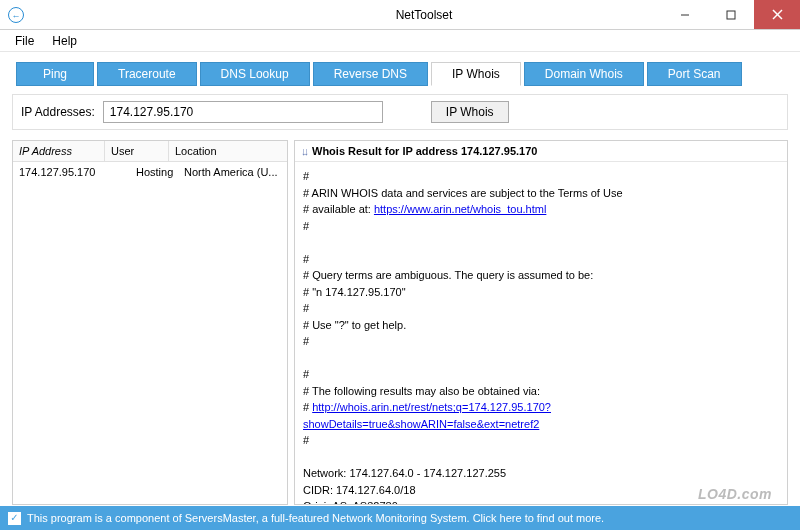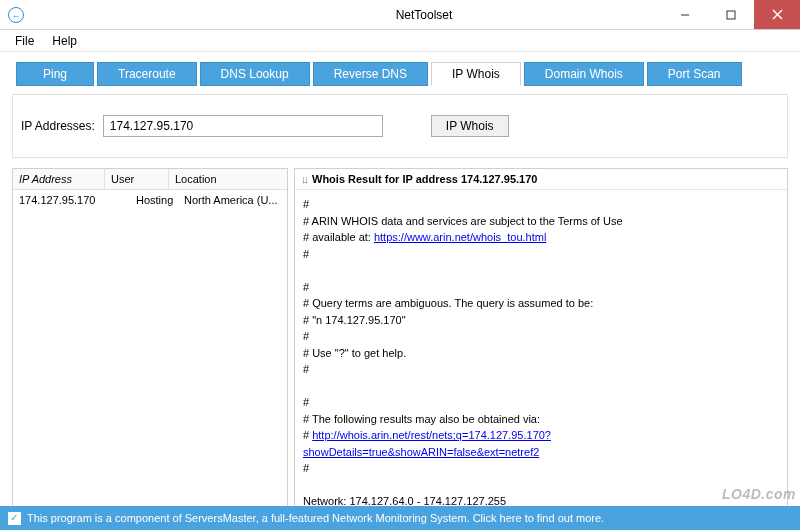--- a/index.html
+++ b/index.html
@@ -91,21 +91,21 @@
       color: #000;
       border: 1px solid #d0d0d0;
       border-bottom: 1px solid #fff;
     }
     .input-row {
       display: flex;
       align-items: center;
       gap: 8px;
       margin: 8px 0 10px 0;
       border: 1px solid #e0e0e0;
-      padding: 20px 8px;
+      padding: 6px 8px;
     }
     .input-label { font-size: 12px; }
     .ip-input {
       flex: 0 0 280px;
       border: 1px solid #aaa;
       padding: 3px 6px;
       font-size: 12px;
       font-family: inherit;
     }
     .btn {
@@ -192,21 +192,21 @@
       background: #fff;
       display: inline-flex;
       align-items: center;
       justify-content: center;
       color: #4aa3df;
       font-size: 10px;
       line-height: 1;
     }
     .watermark {
       position: absolute;
-      right: 4px;
+      right: 28px;
       bottom: 28px;
       font-size: 14px;
       color: rgba(120,120,120,0.5);
       font-weight: 600;
       letter-spacing: 0.5px;
       font-style: italic;
     }
     
     .result-body::-webkit-scrollbar { width: 16px; }
     .result-body::-webkit-scrollbar-track { background: #f0f0f0; }

